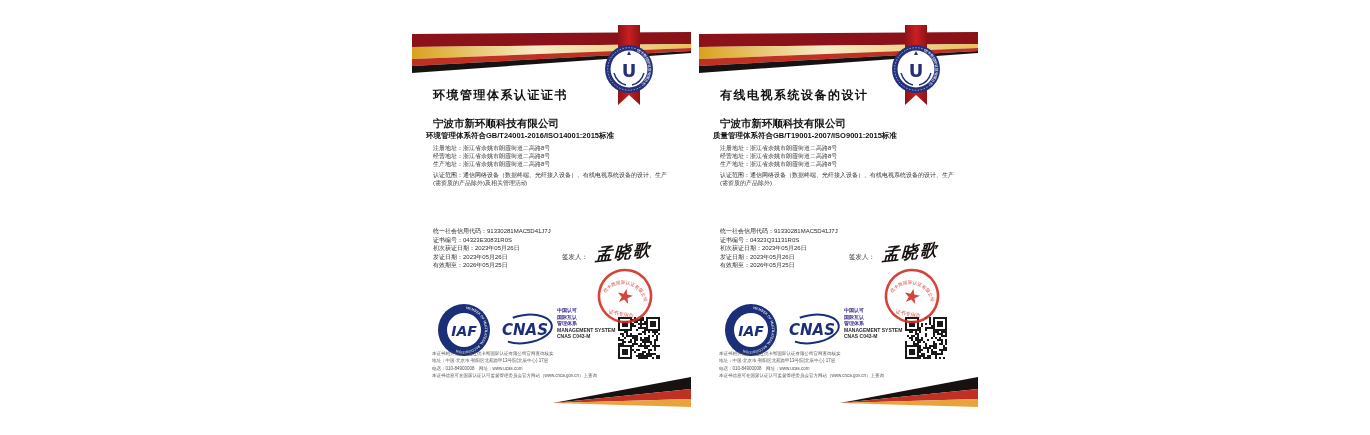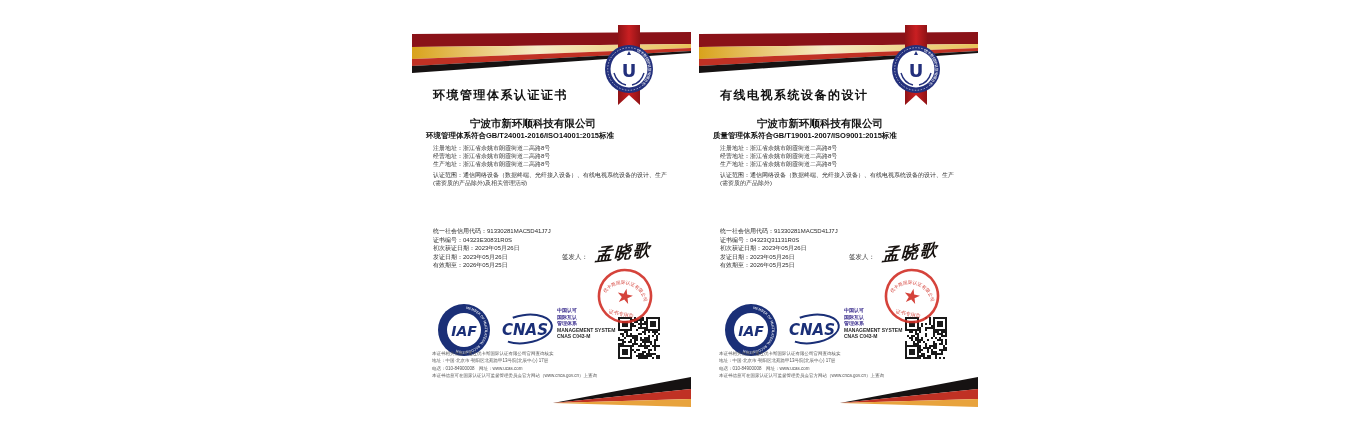--- a/index.html
+++ b/index.html
@@ -6,21 +6,21 @@
   .canvas{position:relative;width:1370px;height:435px;background:#ffffff;overflow:hidden;
           font-family:"Liberation Sans","DejaVu Sans",sans-serif;color:#1c1c1c;}
   .cert{position:absolute;top:25px;width:281px;height:386px;background:#fff;}
   .cert *{box-sizing:border-box;}
   #cert1{left:410px;} #cert2{left:697px;}
 
   .hdr{position:absolute;left:0;top:0;width:281px;height:60px;}
   .badge{position:absolute;left:190px;top:0;width:58px;height:98px;z-index:3;}
 
   .title{position:absolute;left:23px;top:62px;font-size:12px;font-weight:bold;letter-spacing:1.5px;color:#111;}
-  .company{position:absolute;left:23px;top:92px;font-size:10.5px;font-weight:bold;color:#111;margin-left:37px;}
+  .company{position:absolute;left:23px;top:92px;font-size:10.5px;font-weight:bold;color:#111;}
   .standard{position:absolute;left:16px;top:106px;font-size:7.5px;font-weight:bold;color:#111;}
   .addr{position:absolute;left:23px;top:119px;font-size:6px;line-height:8.2px;color:#333;}
   .scope{position:absolute;left:23px;top:146px;width:238px;font-size:6px;line-height:8.2px;color:#333;}
   .info{position:absolute;left:23px;top:202px;font-size:6px;line-height:8.6px;color:#2b2b2b;}
 
   .signer{position:absolute;left:152px;top:228px;font-size:6.5px;color:#2b2b2b;white-space:nowrap;}
   .signature{position:absolute;left:185px;top:216px;font-size:17px;font-weight:bold;font-style:italic;
              color:#17120f;transform:rotate(-6deg) skewX(-8deg);letter-spacing:2px;white-space:nowrap;}
   .seal{position:absolute;left:186px;top:242px;width:58px;height:58px;z-index:2;}
 

